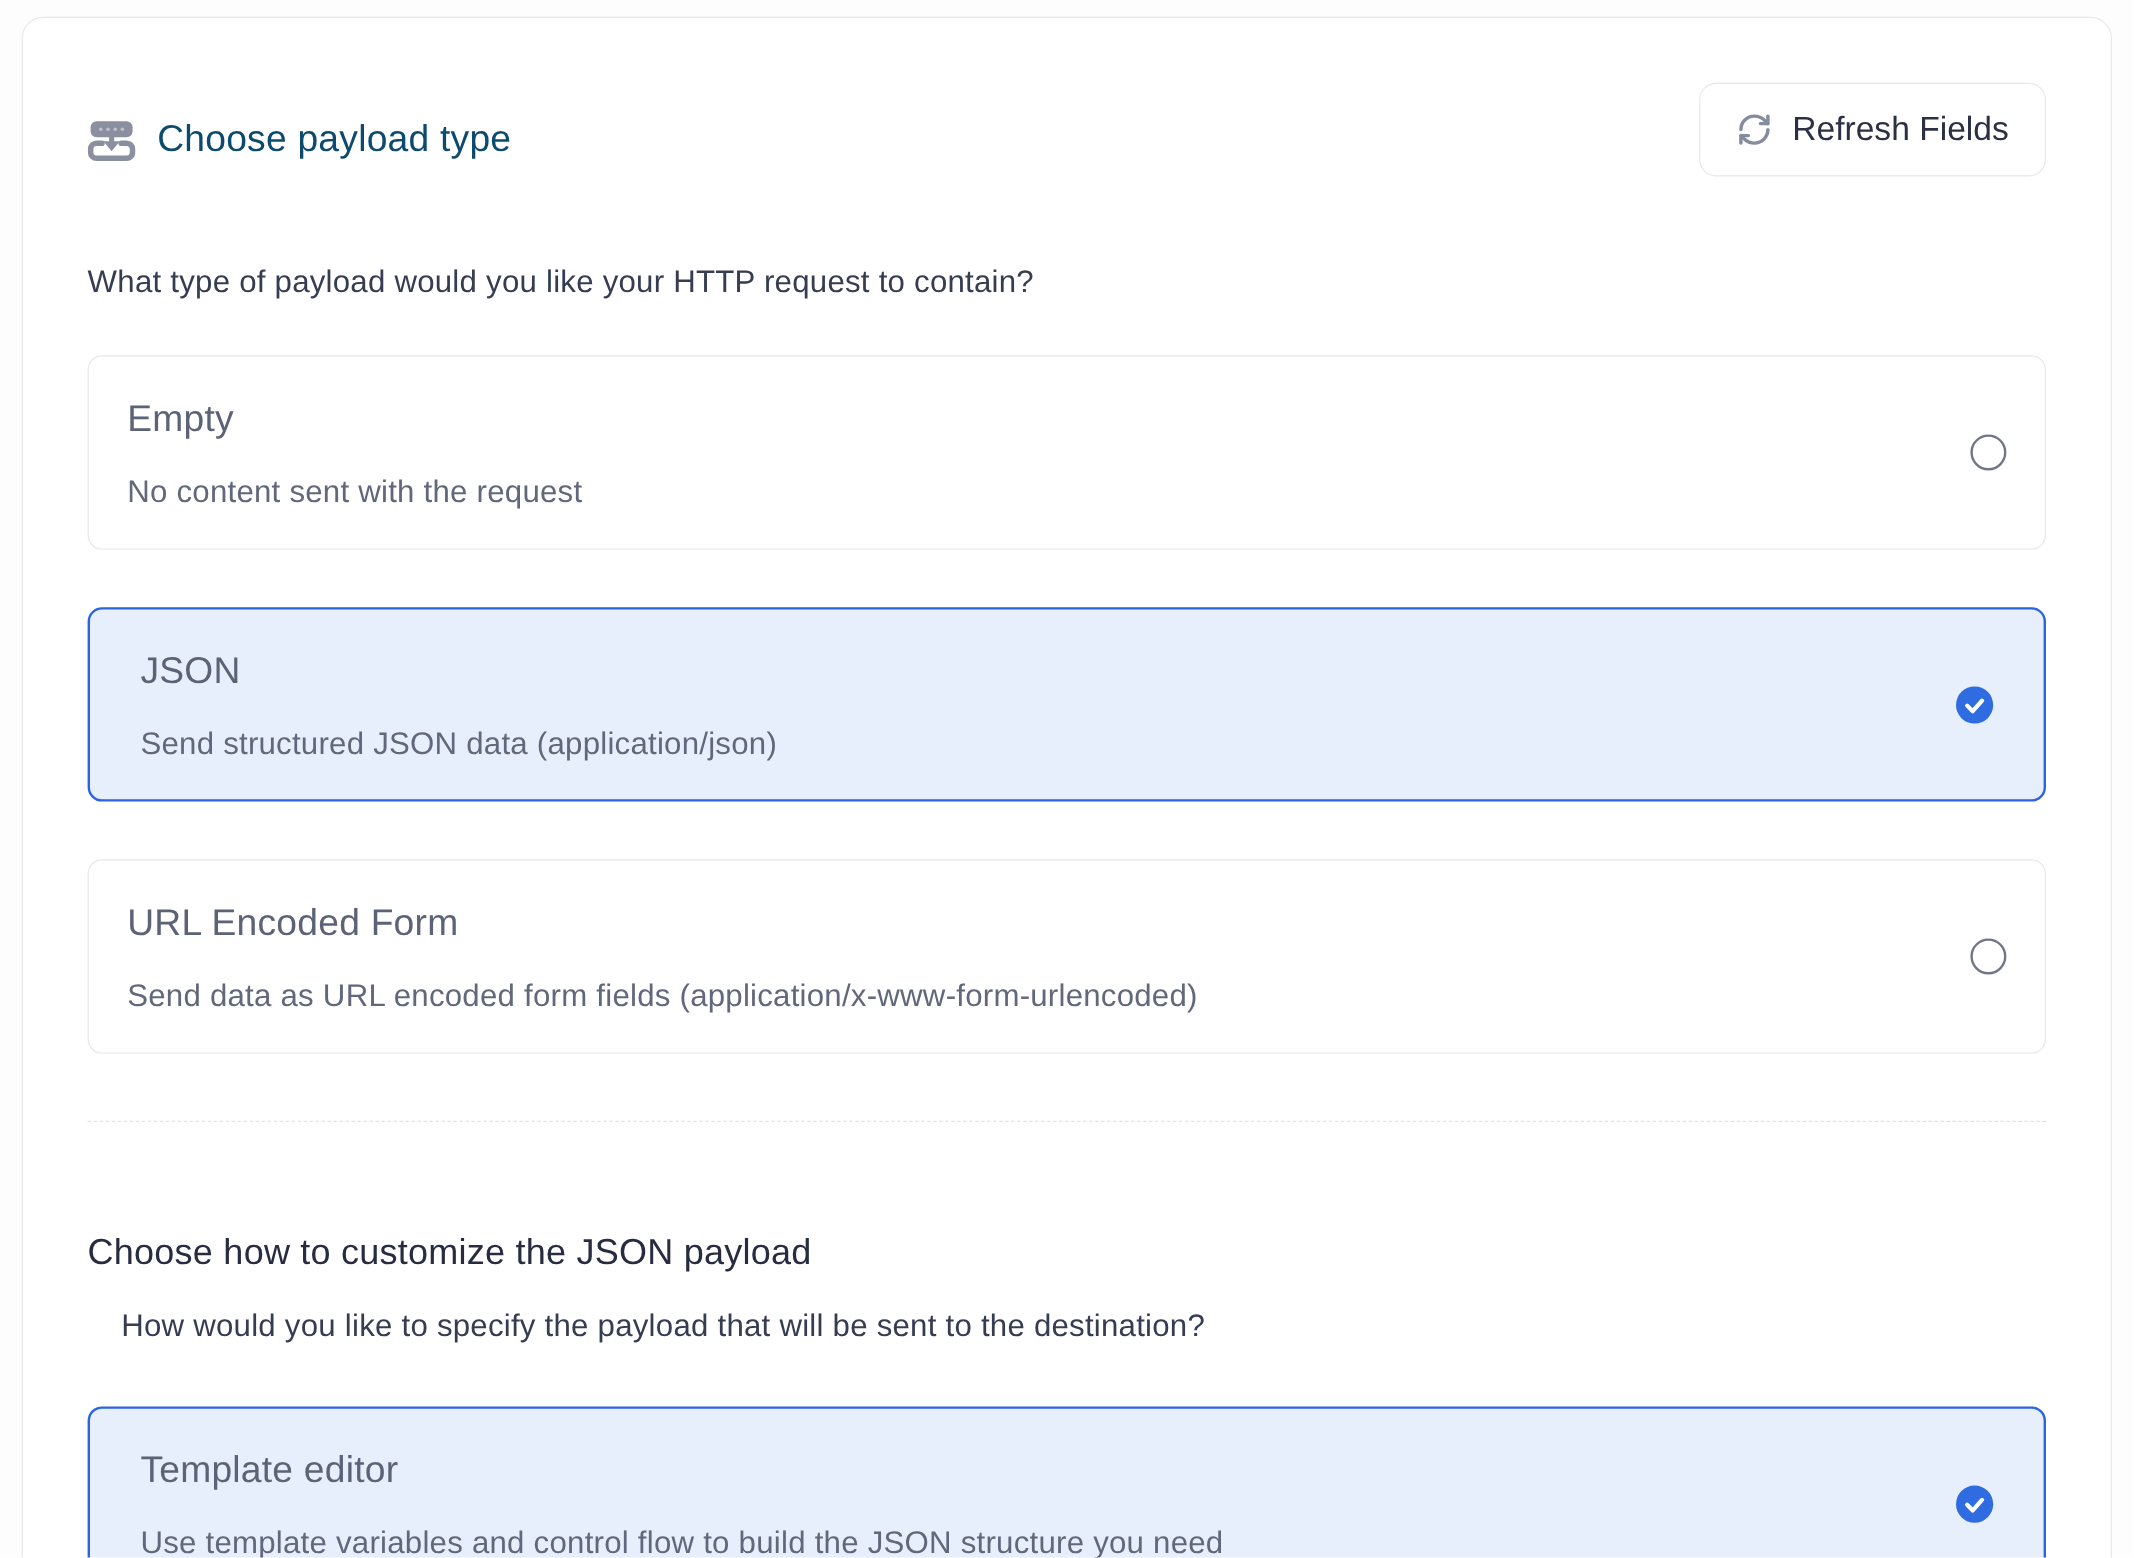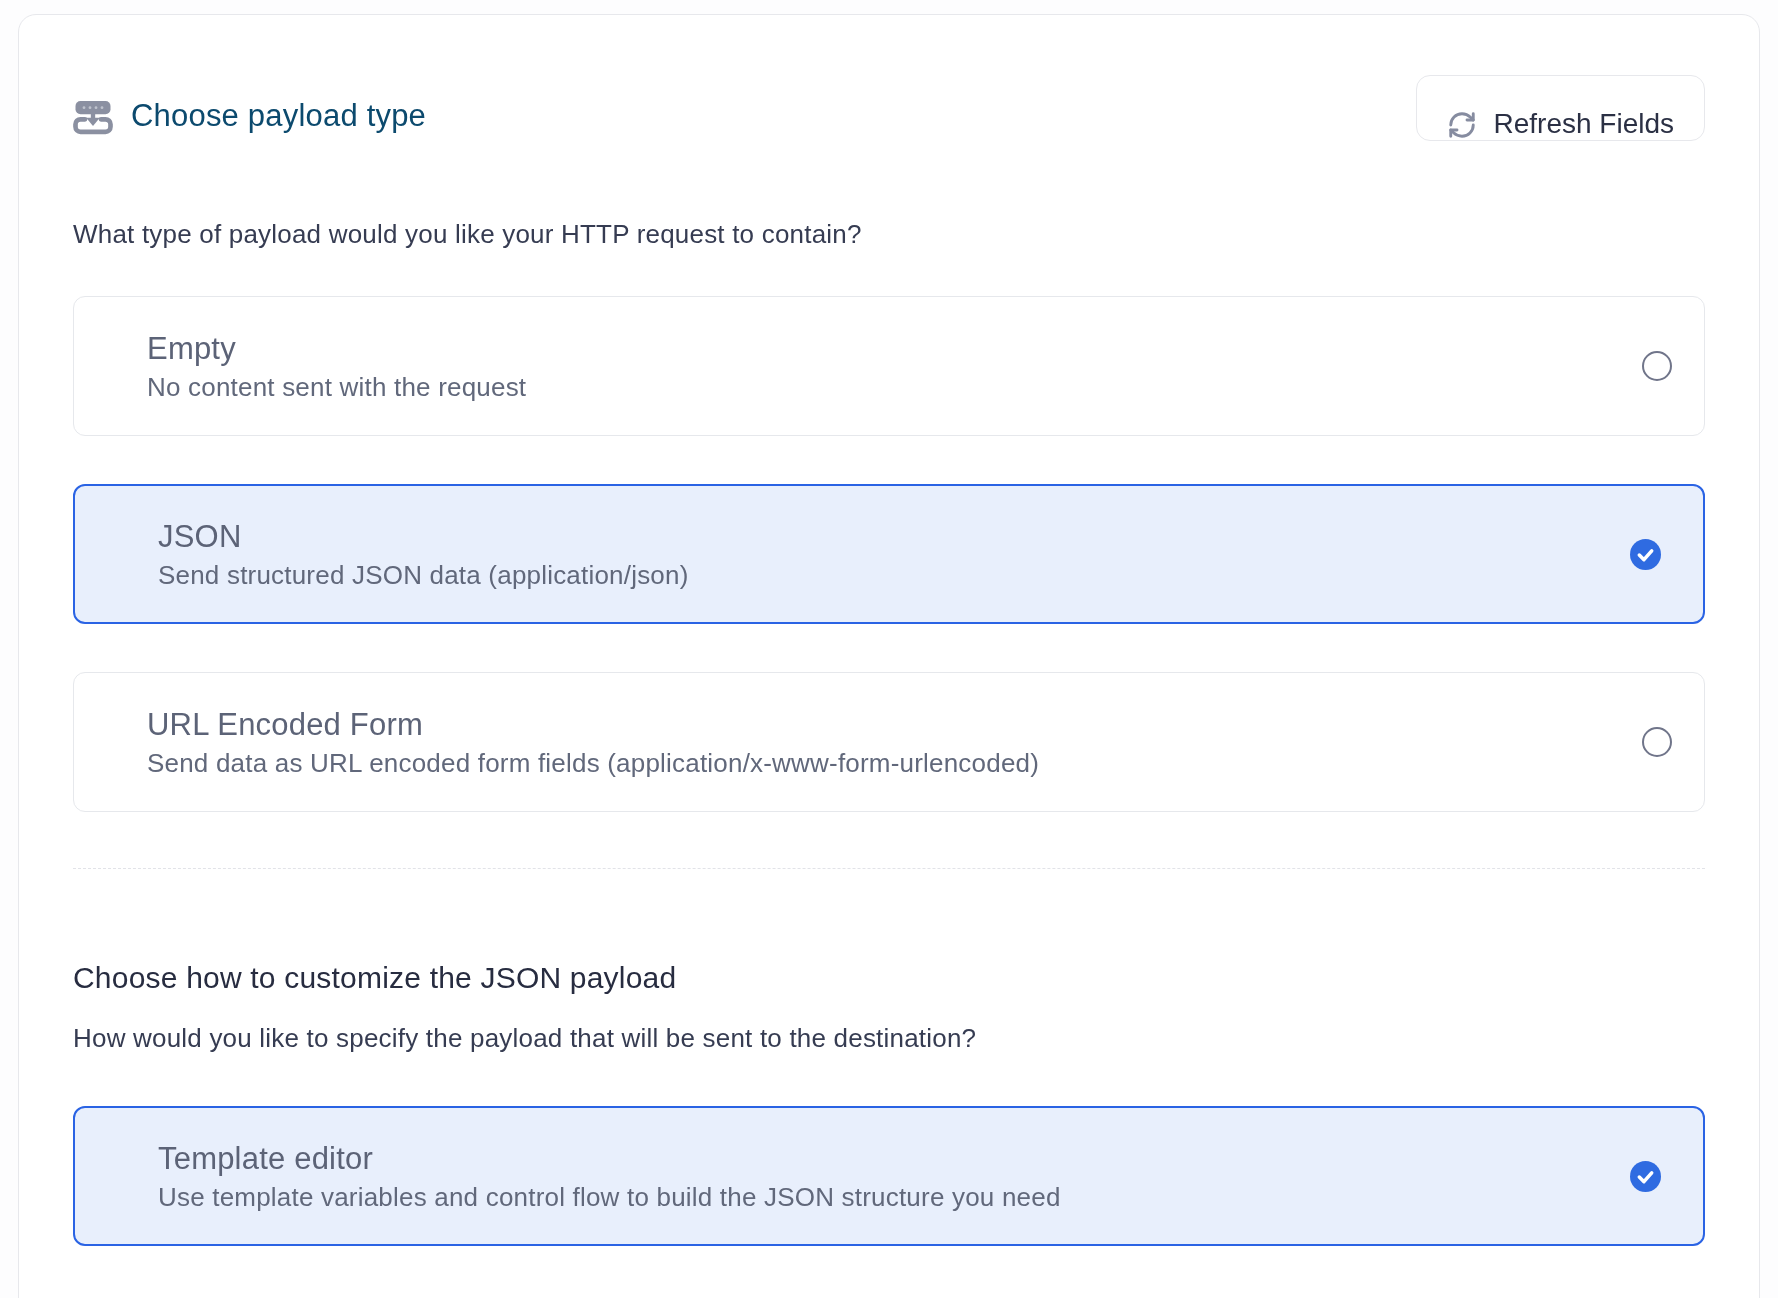--- a/index.html
+++ b/index.html
@@ -33,26 +33,26 @@
   }
   .title-group h1 {
     font-size: 31px;
     font-weight: 500;
     color: #0c4a6e;
     letter-spacing: 0.2px;
   }
   .payload-icon svg { display: block; }
   .refresh-btn {
     display: flex;
-    align-items: flex-end;
+    align-items: center;
     gap: 16px;
     background: #ffffff;
     border: 1px solid #e7e8ec;
     border-radius: 14px;
-    height: 66px;
+    height: 78px;
     padding: 0 30px;
     font-family: inherit;
     font-size: 28px;
     font-weight: 500;
     color: #2b3044;
     cursor: pointer;
   }
   .refresh-btn svg { display: block; }
   .question {
     margin-top: 72px;
@@ -69,21 +69,21 @@
     display: flex;
     align-items: center;
     justify-content: space-between;
     cursor: pointer;
   }
   .option-card.selected {
     background: #e8effc;
     border: 2px solid #2a63e4;
     padding: 33px 42px;
   }
-  .option-text { display: flex; flex-direction: column; gap: 6px; margin-left: 41px; }
+  .option-text { display: flex; flex-direction: column; gap: 28px; }
   .option-title {
     font-size: 31px;
     line-height: 36px;
     font-weight: 400;
     color: #5c6377;
     letter-spacing: 0.2px;
   }
   .option-desc {
     font-size: 26px;
     line-height: 28px;
@@ -113,21 +113,21 @@
     border-top: 1px dashed #e2e3e8;
     height: 0;
   }
   .section-title {
     margin-top: 92px;
     font-size: 30px;
     font-weight: 500;
     color: #272c40;
     letter-spacing: 0.2px;
   }
-  .question-2 { margin-top: 28px; }
+  .question-2 { margin-top: 28px; margin-left: 28px; }
   .single-card { margin-top: 52px; }
 </style>
 </head>
 <body>
 
 <div class="panel">
 
   <div class="header-row">
     <div class="title-group">
       <span class="payload-icon">

